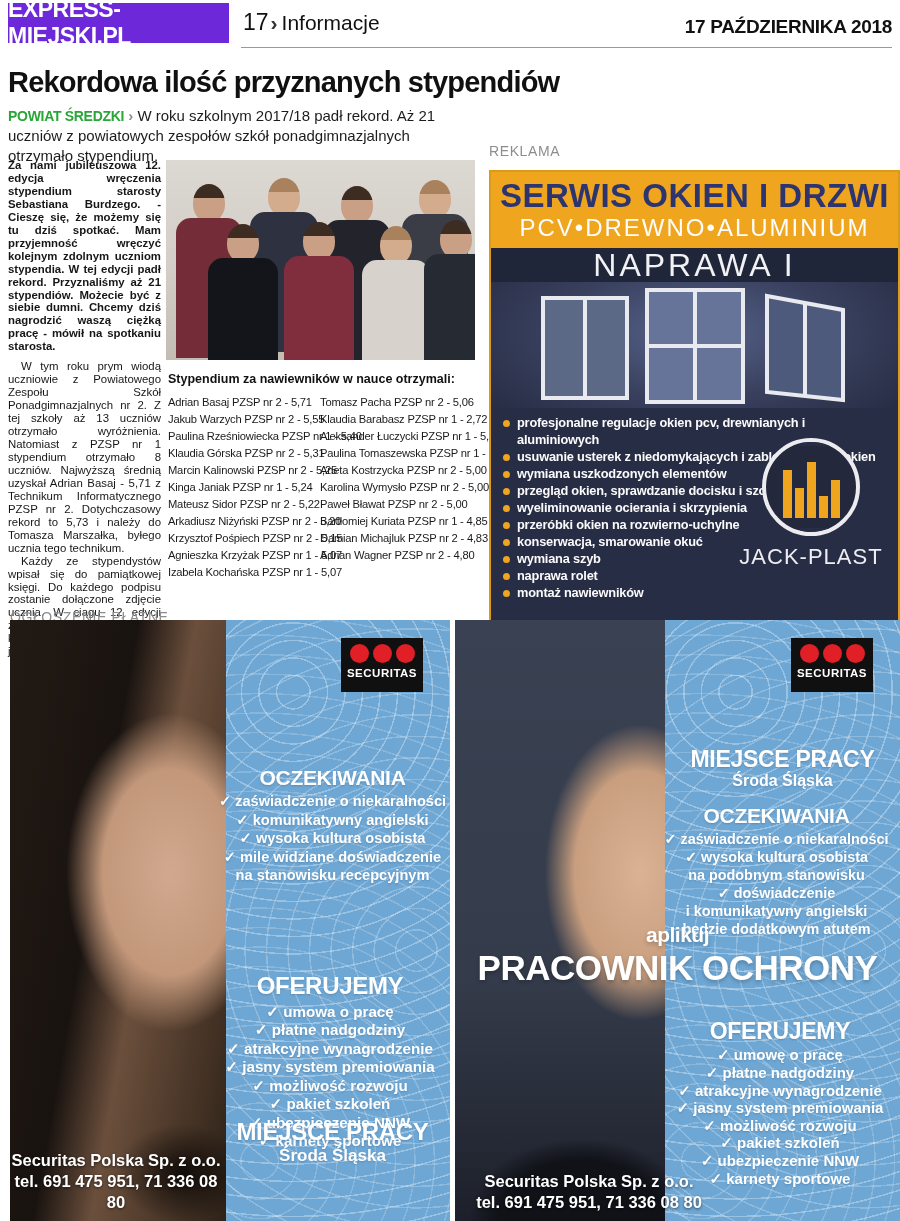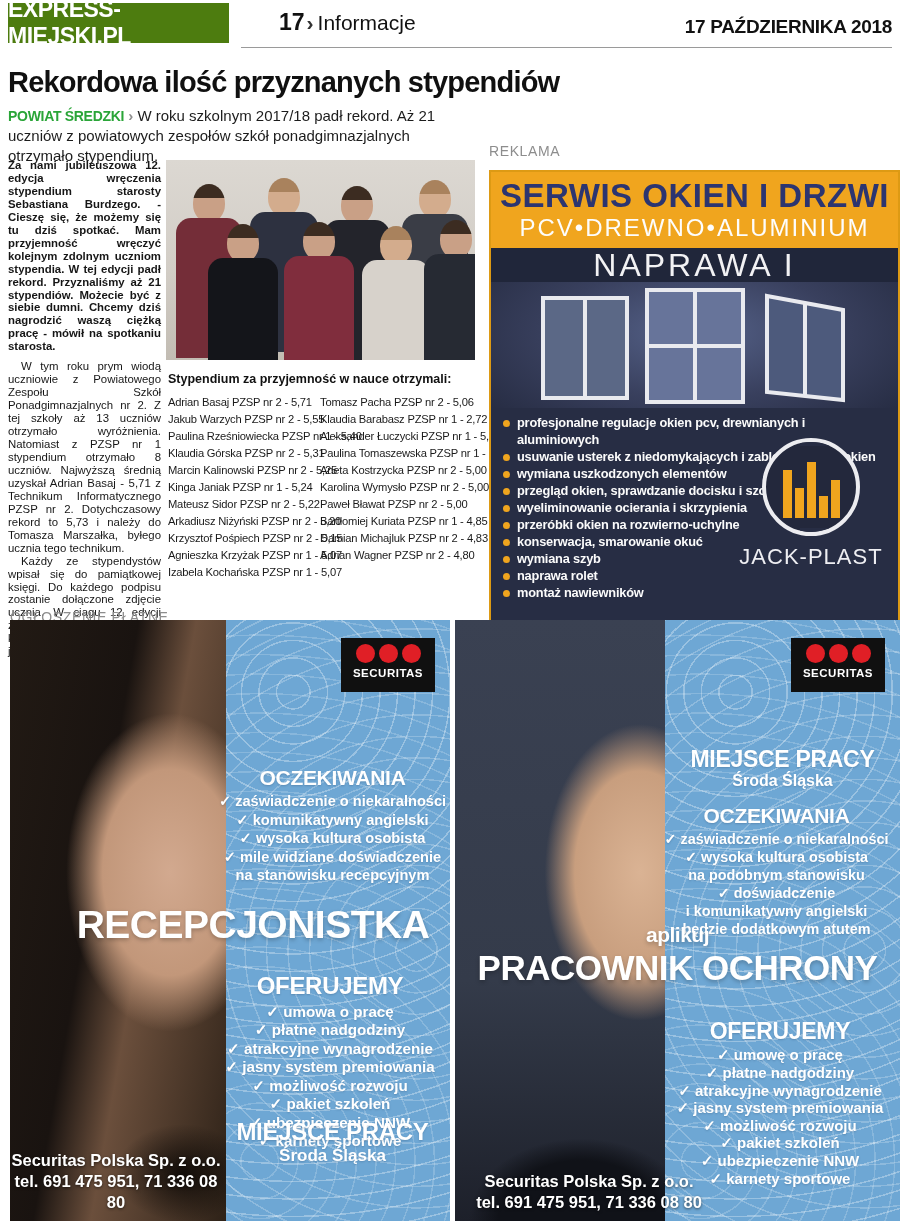--- a/index.html
+++ b/index.html
@@ -1,25 +1,25 @@
 <!DOCTYPE html>
 <html><head>
 <meta charset="utf-8">
 <style>
   * { margin:0; padding:0; box-sizing:border-box; }
   html,body { background:#e9e9e9; }
   body { font-family:"Liberation Sans", sans-serif; }
   .page { position:relative; width:900px; height:1221px; background:#fff; margin:0 auto; overflow:hidden; }
 
   
-  .logo-box { position:absolute; left:8px; top:3px; width:221px; height:40px; background:#4d7c0f;
+  .logo-box { position:absolute; left:8px; top:3px; width:221px; height:40px; background:#6d28d9;
               display:flex; align-items:center; justify-content:center; }
   .logo-box span { color:#fff; font-weight:bold; font-size:23px; letter-spacing:-0.5px; }
   .page-head { position:absolute; left:243px; top:9px; font-size:21px; color:#111; white-space:nowrap; }
-  .page-head .num { font-weight:bold; font-size:23px;margin-left:36px; }
+  .page-head .num { font-weight:normal; font-size:23px; }
   .page-head .sep { color:#333; font-weight:bold; margin:0 4px 0 2px; }
   .head-rule { position:absolute; left:241px; top:47px; width:651px; height:1px; background:#9a9a9a; }
   .date { position:absolute; right:8px; top:16px; font-size:19px; font-weight:bold; color:#111; letter-spacing:-0.3px; }
 
   
   .headline { position:absolute; left:8px; top:66px; font-size:29px; font-weight:bold; color:#101010; letter-spacing:-0.8px; }
   .lead { position:absolute; left:8px; top:106px; width:452px; font-size:15px; line-height:20px; color:#1c1c1c; }
   .lead .tag { color:#2aa538; font-weight:bold; font-size:14px; letter-spacing:-0.3px; }
   .lead .sep { color:#8f8f8f; font-weight:bold; }
 
@@ -88,21 +88,21 @@
         radial-gradient(125px 195px at 88% 42%, #dab394 0%, #c89e7e 52%, rgba(0,0,0,0) 76%),
         linear-gradient(180deg,#3a4152 0%,#343b4a 60%,#1d202a 100%); }
   .sec-blue { position:absolute; top:0; bottom:0; right:0; background:#6ea7d4;
       background-image:
         repeating-radial-gradient(circle at 30% 12%, rgba(255,255,255,0) 0 16px, rgba(255,255,255,.30) 16px 17.5px),
         repeating-radial-gradient(circle at 85% 55%, rgba(255,255,255,0) 0 20px, rgba(255,255,255,.22) 20px 21.5px),
         repeating-radial-gradient(circle at 15% 90%, rgba(255,255,255,0) 0 18px, rgba(255,255,255,.18) 18px 19.5px); }
   .sec-ad.left .sec-blue { width:224px; }
   .sec-ad.right .sec-blue { width:235px; }
 
-  .sec-logo { position:absolute; top:18px; width:94px; height:54px; background:#101010; text-align:center; padding-top:6px; }
+  .sec-logo { position:absolute; top:18px; width:82px; height:54px; background:#101010; text-align:center; padding-top:6px; }
   .sec-ad.left .sec-logo { left:331px; }
   .sec-ad.right .sec-logo { left:336px; }
   .sec-logo .dots { display:flex; justify-content:center; gap:4px; }
   .sec-logo .dots i { width:19px; height:19px; border-radius:50%; background:#e01f26; }
   .sec-logo .word { color:#fff; font-weight:bold; font-size:11.5px; letter-spacing:0.5px; margin-top:4px; }
 
   .sec-block { position:absolute; text-align:center; line-height:1.15; text-shadow:0 1px 2px rgba(30,60,90,.25); }
   .sec-title { font-weight:bold; letter-spacing:-0.3px; }
   .sec-items { list-style:none; font-weight:bold; }
   .sec-items li { white-space:nowrap; }
@@ -194,21 +194,21 @@
     <div class="person" style="left:196px;top:66px;width:68px;">
         <div class="head blond"></div>
         <div class="body" style="background:#d7d2cb;"></div>
       </div>
     <div class="person" style="left:258px;top:60px;width:64px;">
         <div class="head"></div>
         <div class="body" style="background:#262a33;"></div>
       </div>
   </div>
 
-  <div class="list-heading">Stypendium za przyjemność w nauce otrzymali:</div>
+  <div class="list-heading">Stypendium za nawiewników w nauce otrzymali:</div>
   <ul class="names c1">
 
   <li>Adrian Basaj PZSP nr 2 - 5,71</li>
       <li>Jakub Warzych PZSP nr 2 - 5,55</li>
       <li>Paulina Rześniowiecka PZSP nr 1 - 5,40</li>
       <li>Klaudia Górska PZSP nr 2 - 5,31</li>
       <li>Marcin Kalinowski PZSP nr 2 - 5,25</li>
       <li>Kinga Janiak PZSP nr 1 - 5,24</li>
       <li>Mateusz Sidor PZSP nr 2 - 5,22</li>
       <li>Arkadiusz Niżyński PZSP nr 2 - 5,20</li>
@@ -298,21 +298,20 @@
       <div class="sec-title">OCZEKIWANIA</div>
       <ul class="sec-items">
 
       <li>✓ zaświadczenie o niekaralności</li>
           <li>✓ komunikatywny angielski</li>
           <li>✓ wysoka kultura osobista</li>
           <li>✓ mile widziane doświadczenie</li>
           <li>na stanowisku recepcyjnym</li>
         </ul>
     </div>
-    <div class="bigpos l-pos">RECEPCJONISTKA</div>
     <div class="sec-block l-ofe">
       <div class="sec-title">OFERUJEMY</div>
       <ul class="sec-items">
 
       <li>✓ umowa o pracę</li>
           <li>✓ płatne nadgodziny</li>
           <li>✓ atrakcyjne wynagrodzenie</li>
           <li>✓ jasny system premiowania</li>
           <li>✓ możliwość rozwoju</li>
           <li>✓ pakiet szkoleń</li>

